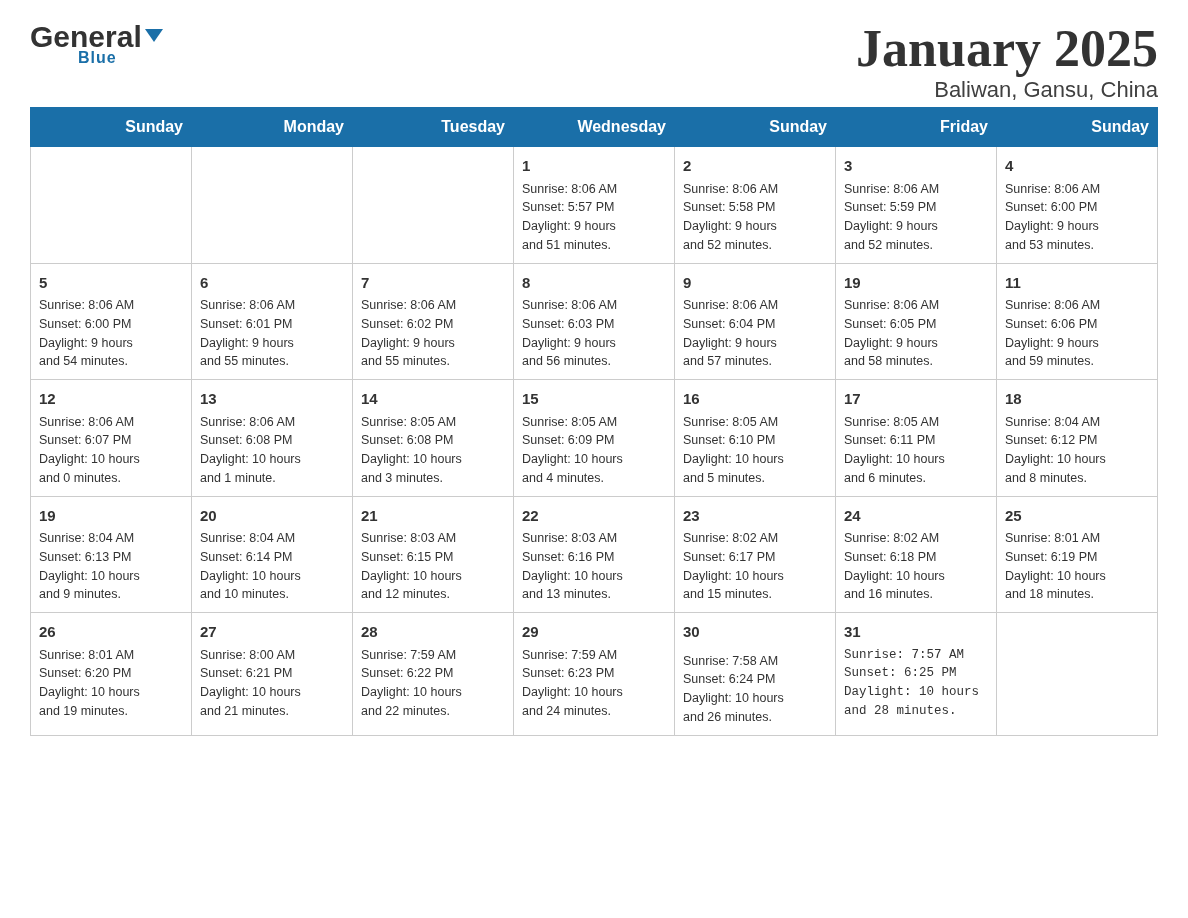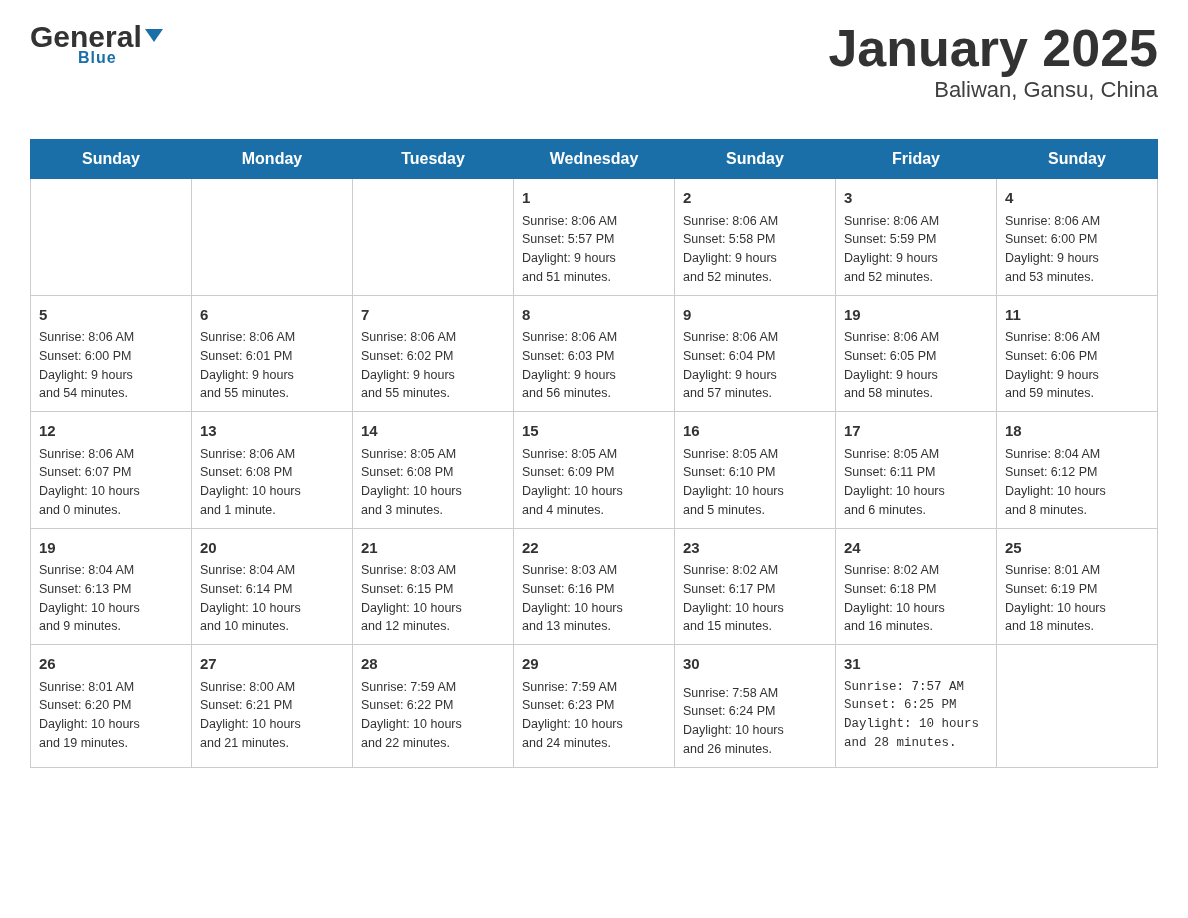--- a/index.html
+++ b/index.html
@@ -6,48 +6,49 @@
     body {
       font-family: Arial, sans-serif;
       background: #fff;
       color: #333;
       padding: 20px 30px;
     }
     .header {
       display: flex;
       justify-content: space-between;
       align-items: flex-start;
-      margin-bottom: 36px;
+      margin-bottom: 4px;
     }
     .title-block {
       text-align: right;
     }
     .title-block h1 {
       font-size: 52px;
       font-weight: bold;
       color: #333;
       line-height: 1.1;
+      font-family: Liberation Serif, serif;
     }
     .title-block h2 {
       font-size: 22px;
       font-weight: normal;
       color: #404040;
     }
     .calendar {
       width: 100%;
       border-collapse: collapse;
       border: 1px solid #999;
     }
     .calendar thead tr th {
       background-color: #1a6fa8;
       color: #fff;
       font-size: 16px;
       font-weight: bold;
-      padding: 10px 24px;
-      text-align: center;
+      padding: 10px 8px;
+      text-align: right;
       border: 1px solid #1a6fa8;
     }
     .calendar tbody tr td {
       vertical-align: top;
       padding: 8px;
       border: 1px solid #ccc;
       width: calc(100% / 7);
       min-height: 90px;
       font-size: 12.5px;
       line-height: 1.5;

